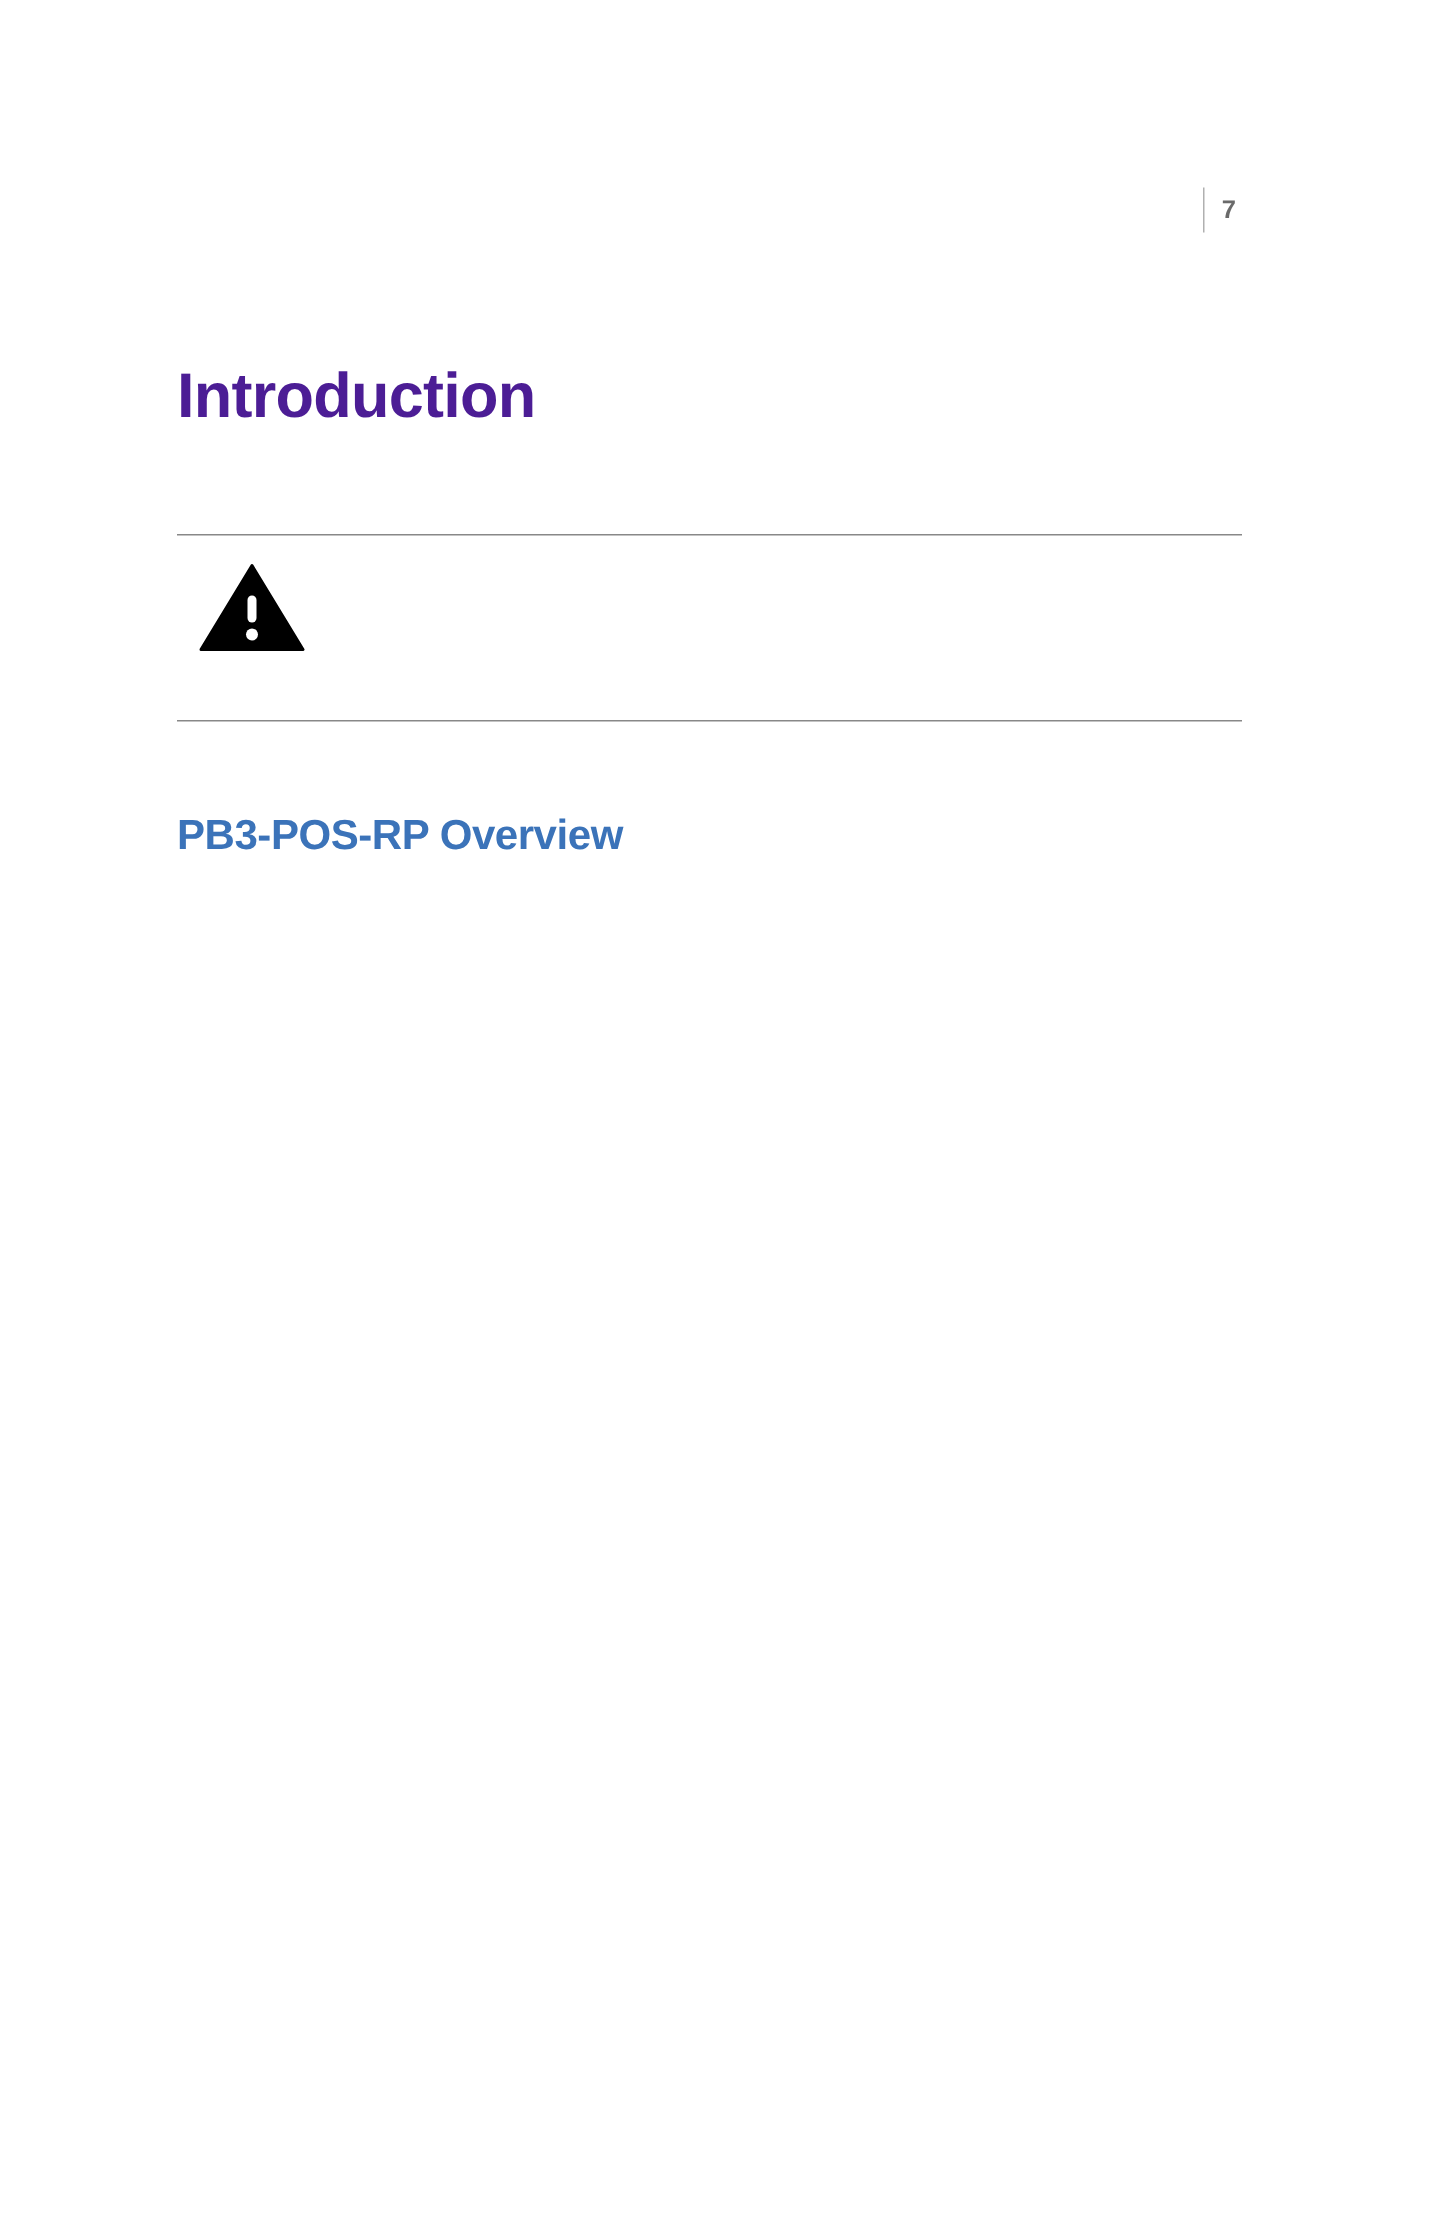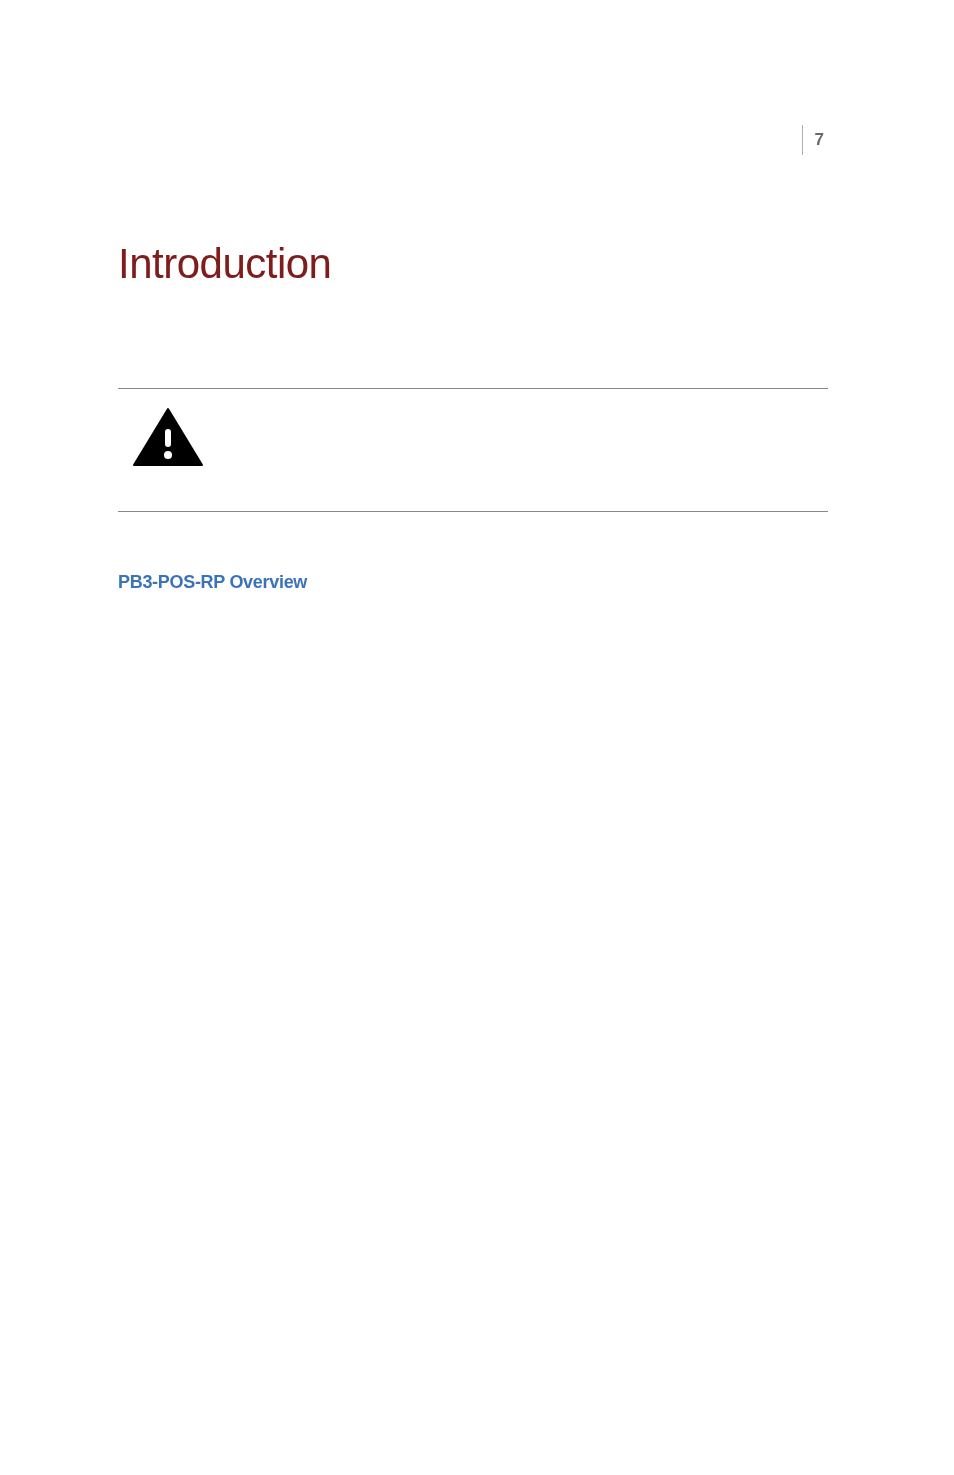--- a/index.html
+++ b/index.html
@@ -33,38 +33,38 @@
       color: #6a6a6a;
     }
     .content {
       position: absolute;
       left: 118px;
       top: 240px;
       width: 710px;
     }
     .main-heading {
       font-size: 42px;
-      font-weight: 400;
-      color: #7f1d1d;
-      margin-bottom: 100px;
+      font-weight: 700;
+      color: #4c1d95;
+      margin-bottom: 68px;
       letter-spacing: -0.5px;
     }
     .warning-box {
       border-top: 1px solid #888;
       border-bottom: 1px solid #888;
       padding: 18px 0 38px 0;
       margin-bottom: 60px;
     }
     .warning-icon {
       width: 72px;
       height: 62px;
       margin-left: 14px;
     }
     .sub-heading {
-      font-size: 18px;
+      font-size: 28px;
       font-weight: 600;
       color: #3b73b9;
       letter-spacing: -0.3px;
     }
   </style>
 </head>
 <body>
 
 <div class="page-number-container">
   <div class="page-number-divider"></div>

